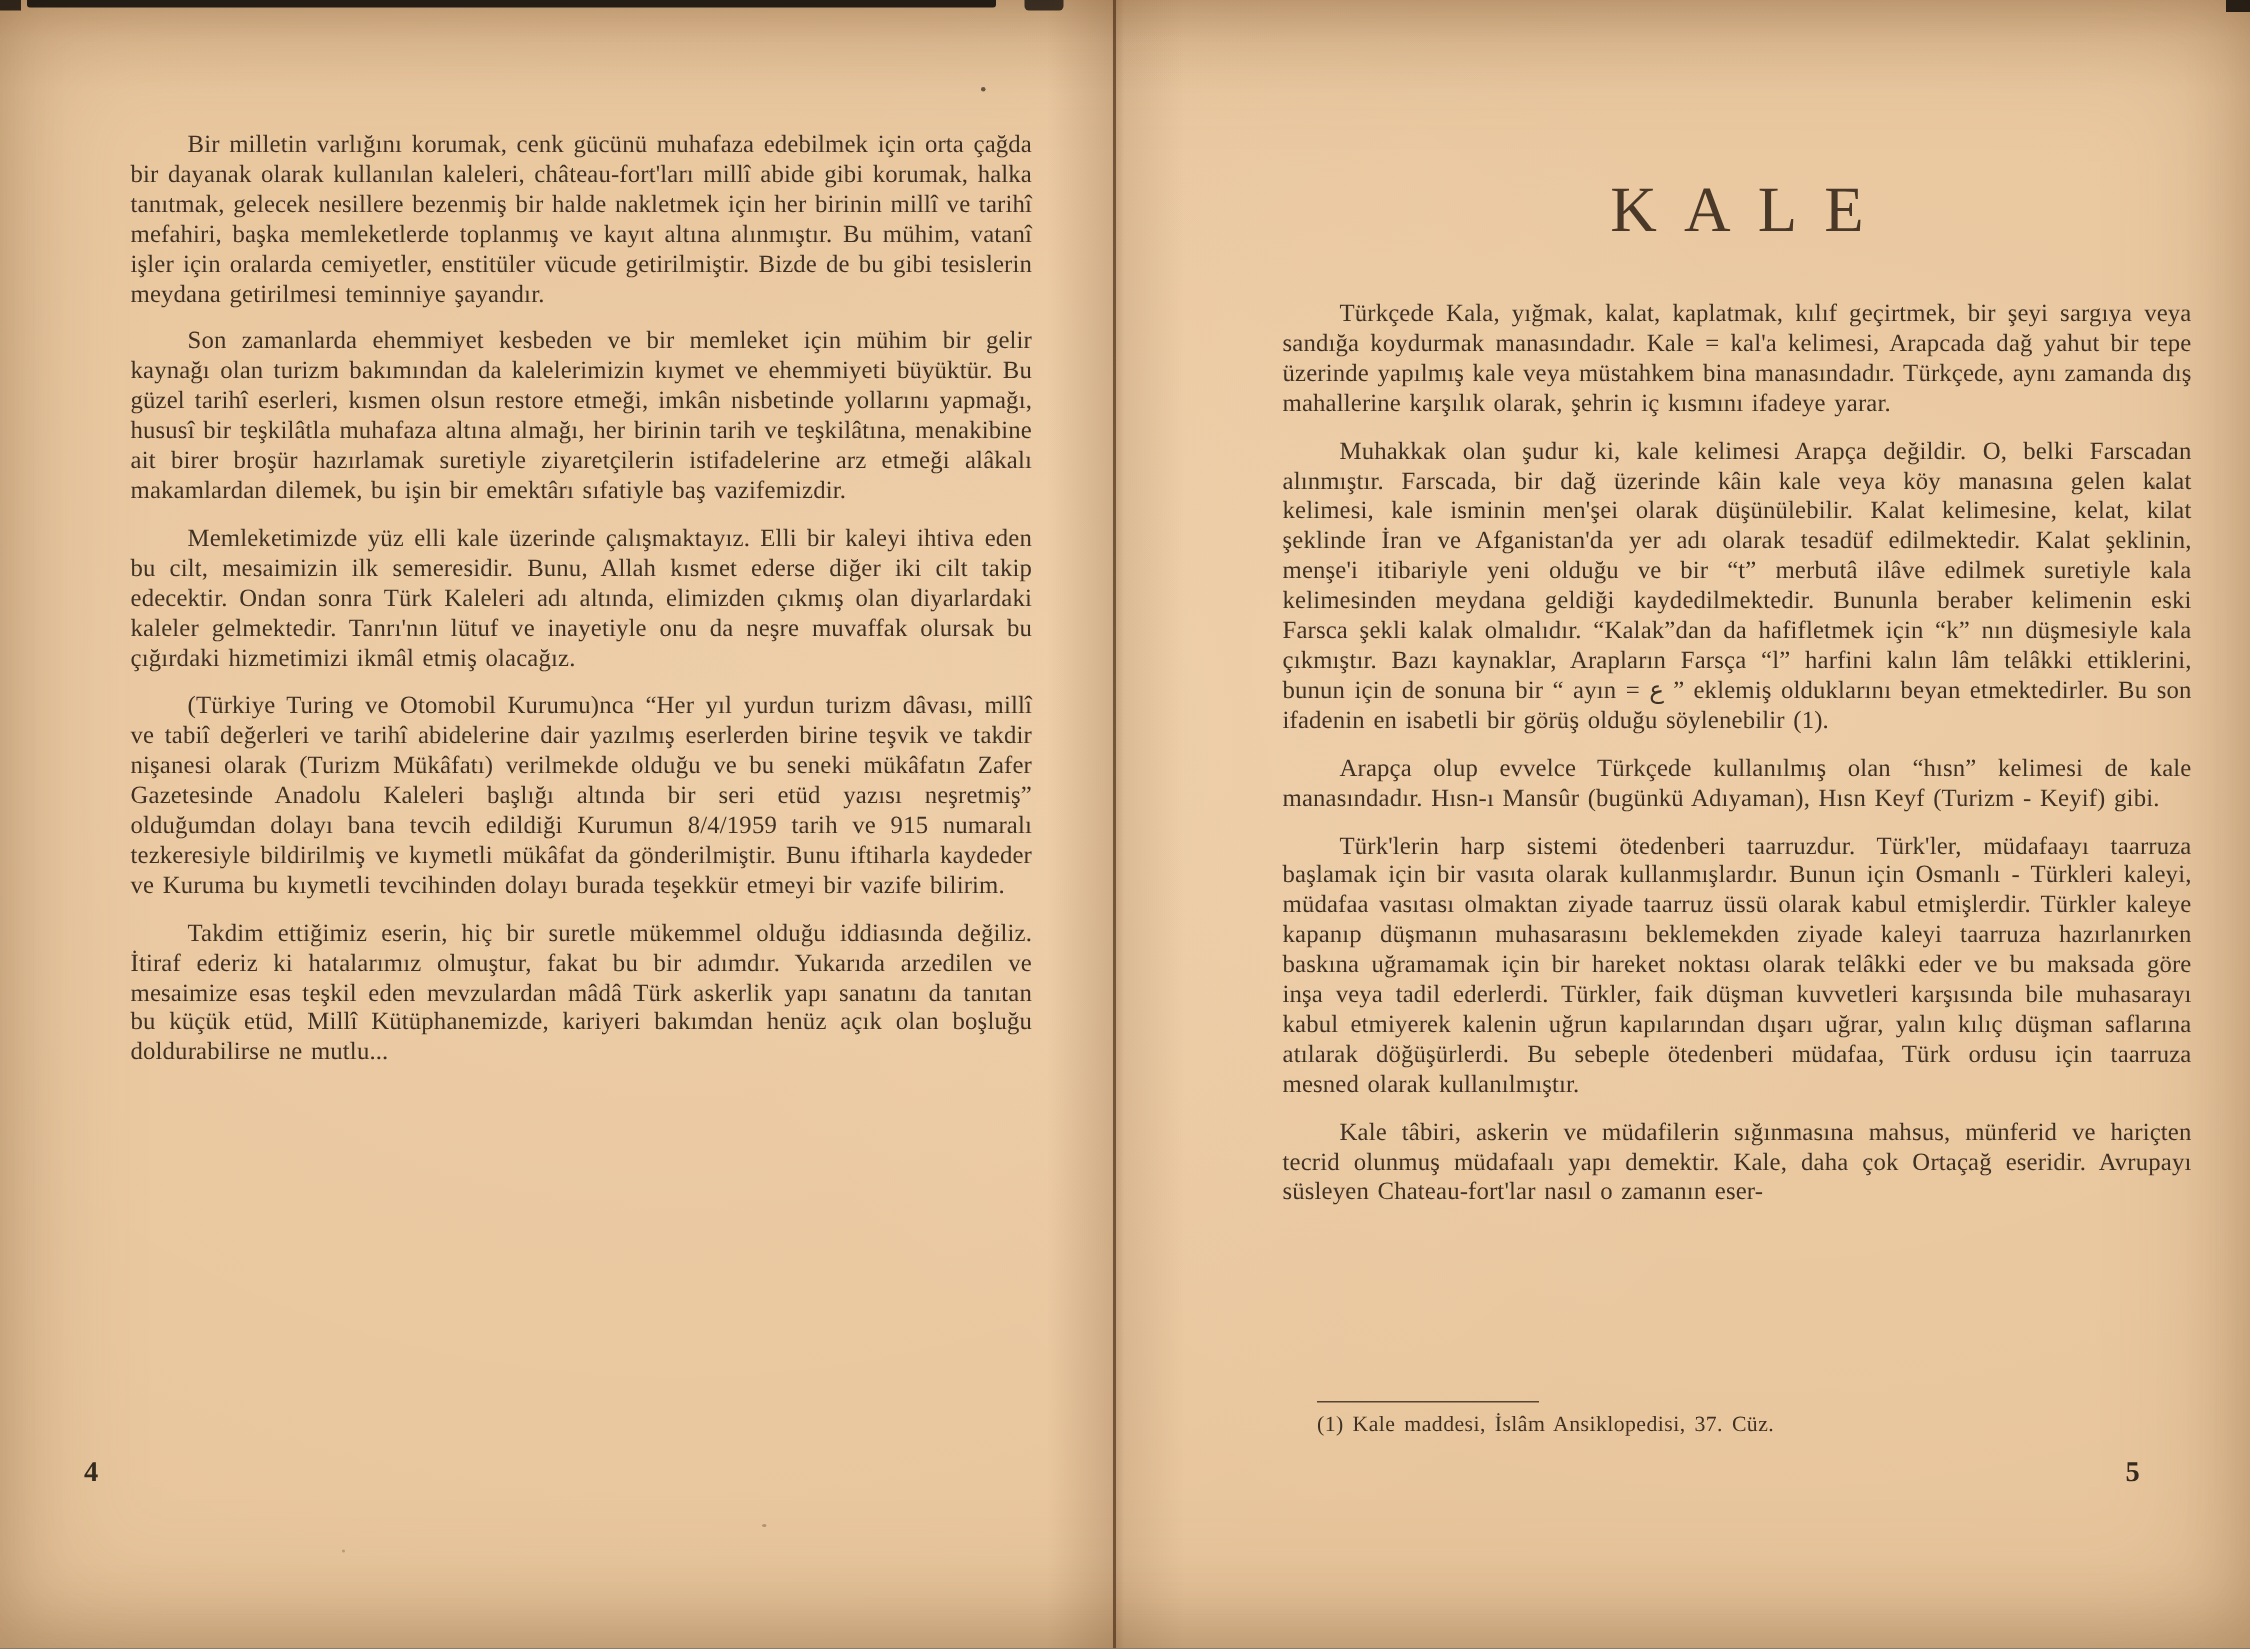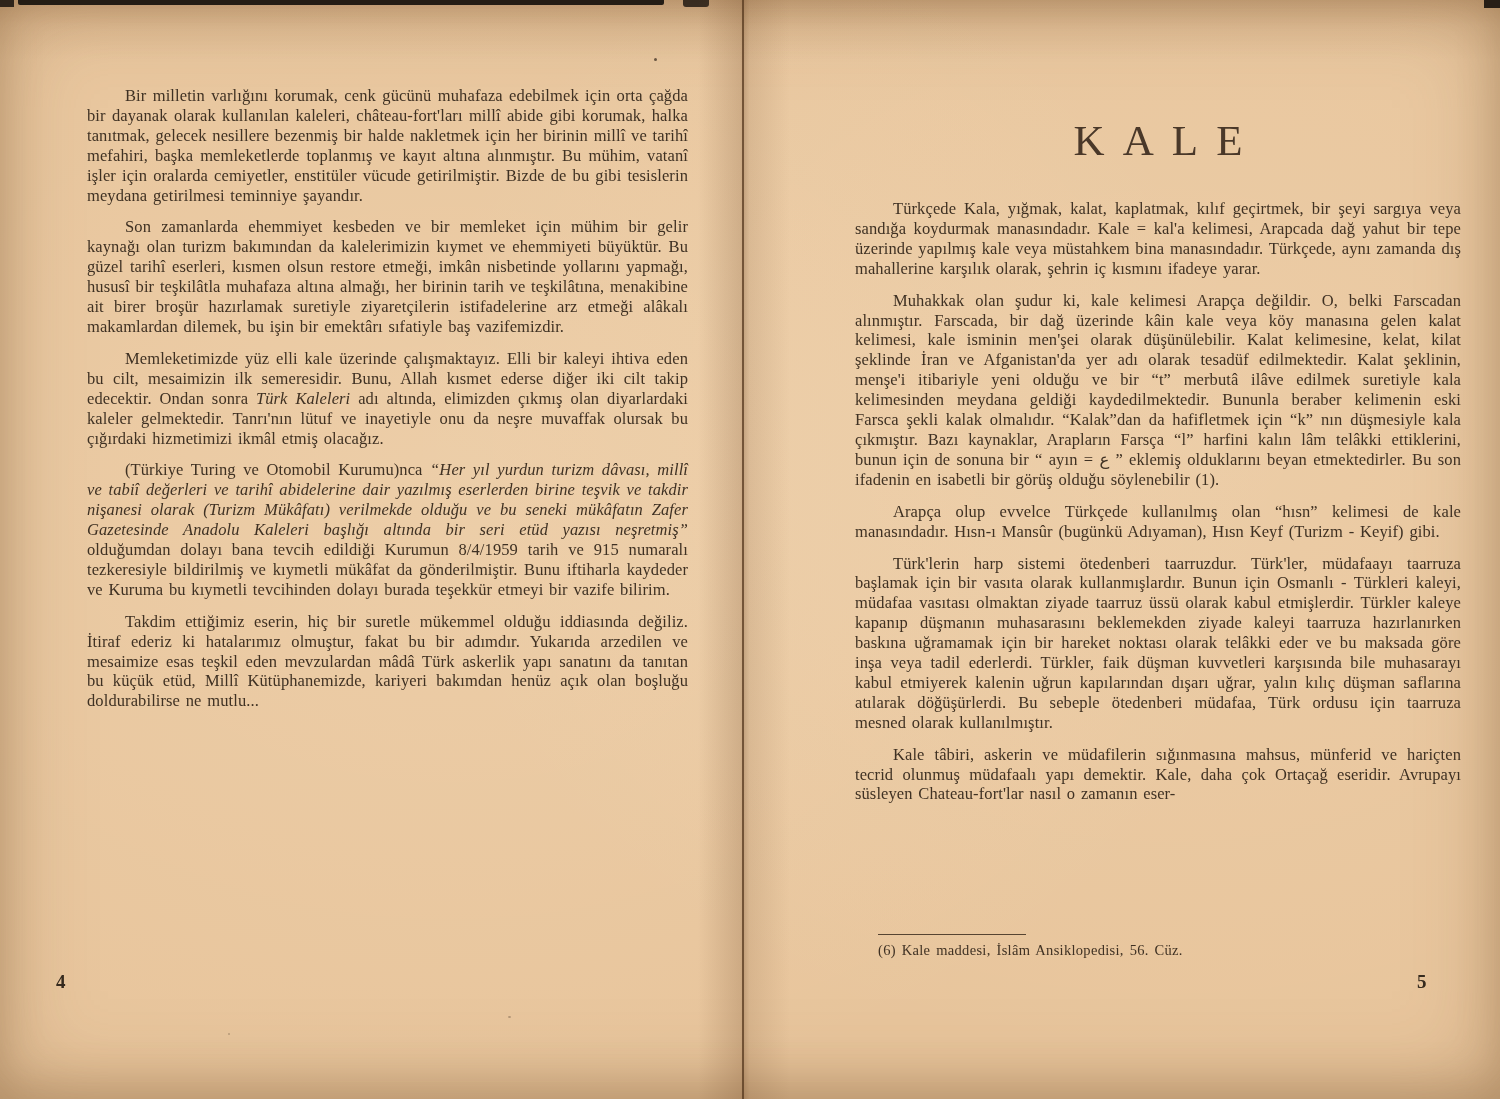--- a/index.html
+++ b/index.html
@@ -32,21 +32,21 @@
   .page { position:absolute; top:0; height:1099px; }
   .page-left  { left:0;    width:742px; }
   .page-right { left:745px; width:755px; }
 
   .textblock { position:absolute; font-size:16.5px; line-height:19.9px; text-align:justify; }
   .page-left  .textblock { left:75px;  top:86px;  width:601px;margin-left:12px; }
   .page-right .textblock { left:110px; top:199px; width:606px; }
 
   .para { margin:0 0 12px 0; text-indent:38px; word-spacing:1.5px; letter-spacing:0.1px; }
   .para:last-child { margin-bottom:0; }
-  .it { font-style:italic; }
+  .it { }
 
   .chapter-title {
     position:absolute; left:110px; top:116px; width:606px; margin:0;
     font-size:43px; font-weight:400; letter-spacing:0.42em; text-indent:0.42em;
     text-align:center; color:var(--title-ink, #4a3829);
   }
   .signature {
     margin-top:20px; padding-left:320px;
     font-style:italic; font-size:17px; letter-spacing:0.40em; word-spacing:0.55em;
     white-space:nowrap;
@@ -90,21 +90,21 @@
   <div class="page page-right">
     <h1 class="chapter-title">KALE</h1>
     <div class="textblock">
         <p class="para"><span>Türkçede Kala, yığmak, kalat, kaplatmak, kılıf geçirtmek, bir şeyi sargıya veya sandığa koydurmak manasındadır. Kale = kal'a kelimesi, Arapcada dağ yahut bir tepe üzerinde yapılmış kale veya müstahkem bina manasındadır. Türkçede, aynı zamanda dış mahallerine karşılık olarak, şehrin iç kısmını ifadeye yarar.</span></p>
         <p class="para"><span>Muhakkak olan şudur ki, kale kelimesi Arapça değildir. O, belki Farscadan alınmıştır. Farscada, bir dağ üzerinde kâin kale veya köy manasına gelen kalat kelimesi, kale isminin men'şei olarak düşünülebilir. Kalat kelimesine, kelat, kilat şeklinde İran ve Afganistan'da yer adı olarak tesadüf edilmektedir. Kalat şeklinin, menşe'i itibariyle yeni olduğu ve bir “t” merbutâ ilâve edilmek suretiyle kala kelimesinden meydana geldiği kaydedilmektedir. Bununla beraber kelimenin eski Farsca şekli kalak olmalıdır. “Kalak”dan da hafifletmek için “k” nın düşmesiyle kala çıkmıştır. Bazı kaynaklar, Arapların Farsça “l” harfini kalın lâm telâkki ettiklerini, bunun için de sonuna bir “ ayın = ع ” eklemiş olduklarını beyan etmektedirler. Bu son ifadenin en isabetli bir görüş olduğu söylenebilir (1).</span></p>
         <p class="para"><span>Arapça olup evvelce Türkçede kullanılmış olan “hısn” kelimesi de kale manasındadır. Hısn-ı Mansûr (bugünkü Adıyaman), Hısn Keyf (Turizm - Keyif) gibi.</span></p>
         <p class="para"><span>Türk'lerin harp sistemi ötedenberi taarruzdur. Türk'ler, müdafaayı taarruza başlamak için bir vasıta olarak kullanmışlardır. Bunun için Osmanlı - Türkleri kaleyi, müdafaa vasıtası olmaktan ziyade taarruz üssü olarak kabul etmişlerdir. Türkler kaleye kapanıp düşmanın muhasarasını beklemekden ziyade kaleyi taarruza hazırlanırken baskına uğramamak için bir hareket noktası olarak telâkki eder ve bu maksada göre inşa veya tadil ederlerdi. Türkler, faik düşman kuvvetleri karşısında bile muhasarayı kabul etmiyerek kalenin uğrun kapılarından dışarı uğrar, yalın kılıç düşman saflarına atılarak döğüşürlerdi. Bu sebeple ötedenberi müdafaa, Türk ordusu için taarruza mesned olarak kullanılmıştır.</span></p>
         <p class="para"><span>Kale tâbiri, askerin ve müdafilerin sığınmasına mahsus, münferid ve hariçten tecrid olunmuş müdafaalı yapı demektir. Kale, daha çok Ortaçağ eseridir. Avrupayı süsleyen Chateau-fort'lar nasıl o zamanın eser-</span></p>
       </div>
     <div class="footnote-rule"></div>
-    <div class="footnote">(6) Kale maddesi, İslâm Ansiklopedisi, 56. Cüz.</div>
+    <div class="footnote">(1) Kale maddesi, İslâm Ansiklopedisi, 37. Cüz.</div>
     <div class="pagenum pagenum-right">5</div>
   </div>
 
   <div class="speck speck-1"></div>
   <div class="speck speck-2"></div>
   <div class="speck speck-3"></div>
   <div class="speck speck-4"></div>
 
 </div>
 

